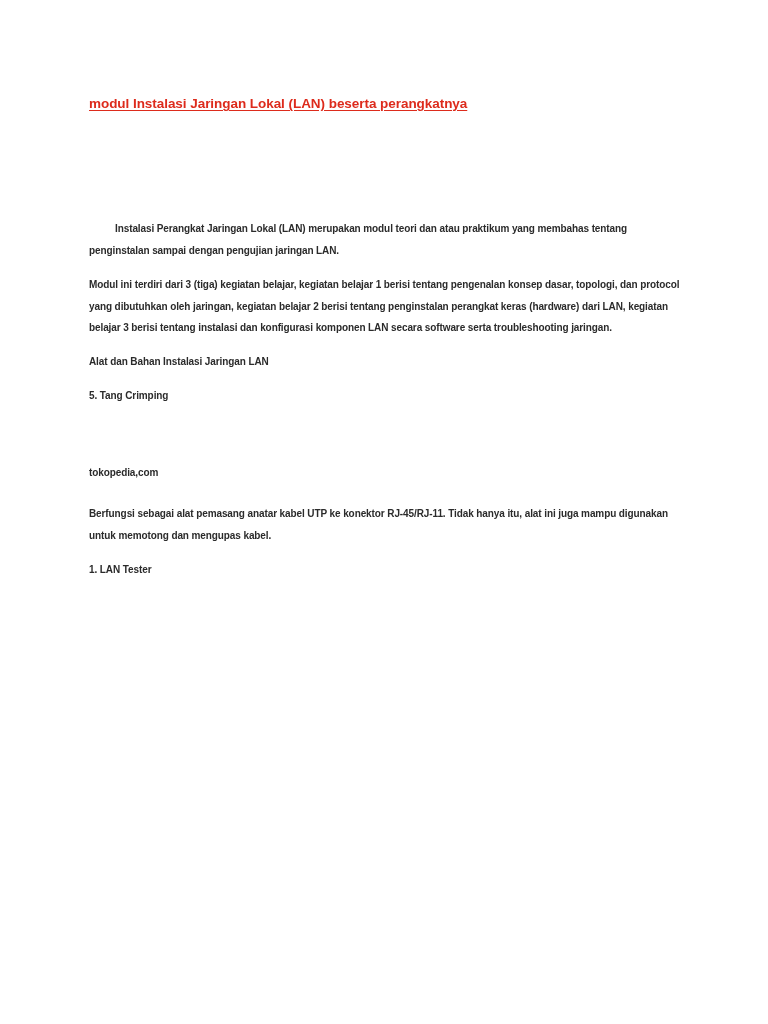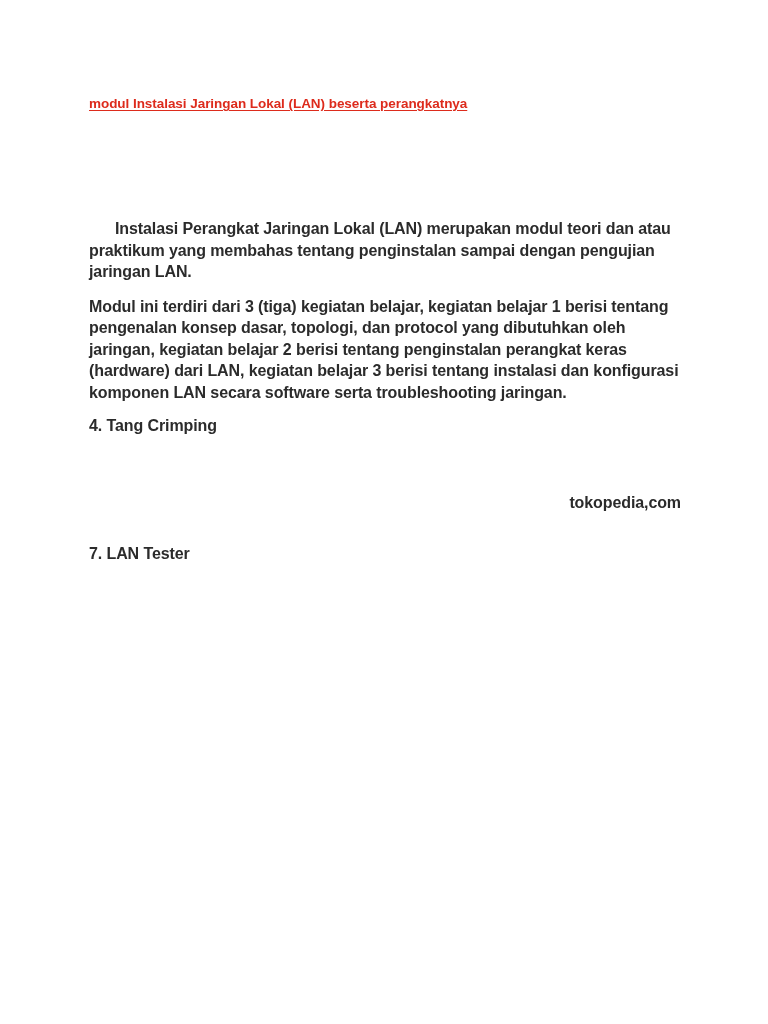--- a/index.html
+++ b/index.html
@@ -44,21 +44,21 @@
   
   .body-flow {
     position: absolute;
     left: 0;
     top: 204px;
     width: 592px;
   }
 
   p.para {
     margin: 0 0 12px 0;
-    font-size: 16px;
+    font-size: 10px;
     line-height: 21.5px;
     color: #2b2b2b;
     font-weight: bold;
     letter-spacing: -0.1px;
     text-align: left;
   }
 
   
   p.subtitle-line {
     font-size: 11.6px;
@@ -83,22 +83,21 @@
     margin-bottom: 13px;
   }
 
   
   .image-gap {
     height: 42px;
     margin: 0;
   }
 
   p.source-caption {
-    margin-bottom: 30px;
-    text-align: right;
+    margin-bottom: 20px;
   }
 
   p.tight {
     margin-bottom: 13px;
   }
 </style>
 </head>
 <body>
 
 <div id="page">
@@ -108,26 +107,28 @@
 
     <div class="body-flow">
 
       <p class="subtitle-line"></p>
 
       <p class="para indented">Instalasi Perangkat Jaringan Lokal (LAN) merupakan modul teori dan atau praktikum yang membahas tentang penginstalan sampai dengan pengujian jaringan LAN.</p>
 
       <p class="para">Modul ini terdiri dari 3 (tiga) kegiatan belajar, kegiatan belajar 1 berisi tentang pengenalan konsep dasar, topologi, dan protocol yang dibutuhkan oleh jaringan, kegiatan belajar 2 berisi tentang penginstalan perangkat keras (hardware) dari LAN, kegiatan belajar 3 berisi tentang instalasi dan konfigurasi komponen LAN secara software serta troubleshooting jaringan.</p>
 
 
+      <p class="para heading-line">Alat dan Bahan Instalasi Jaringan LAN</p>
 
 
-      <p class="para list-item">4. Tang Crimping</p>
+      <p class="para list-item">5. Tang Crimping</p>
 
       <div class="image-gap"></div>
 
       <p class="para source-caption">tokopedia,com</p>
 
+      <p class="para tight">Berfungsi sebagai alat pemasang anatar kabel UTP ke konektor RJ-45/RJ-11. Tidak hanya itu, alat ini juga mampu digunakan untuk memotong dan mengupas kabel.</p>
 
-      <p class="para list-item">7. LAN Tester</p>
+      <p class="para list-item">1. LAN Tester</p>
 
     </div>
   </div>
 </div>
 
 </body></html>

